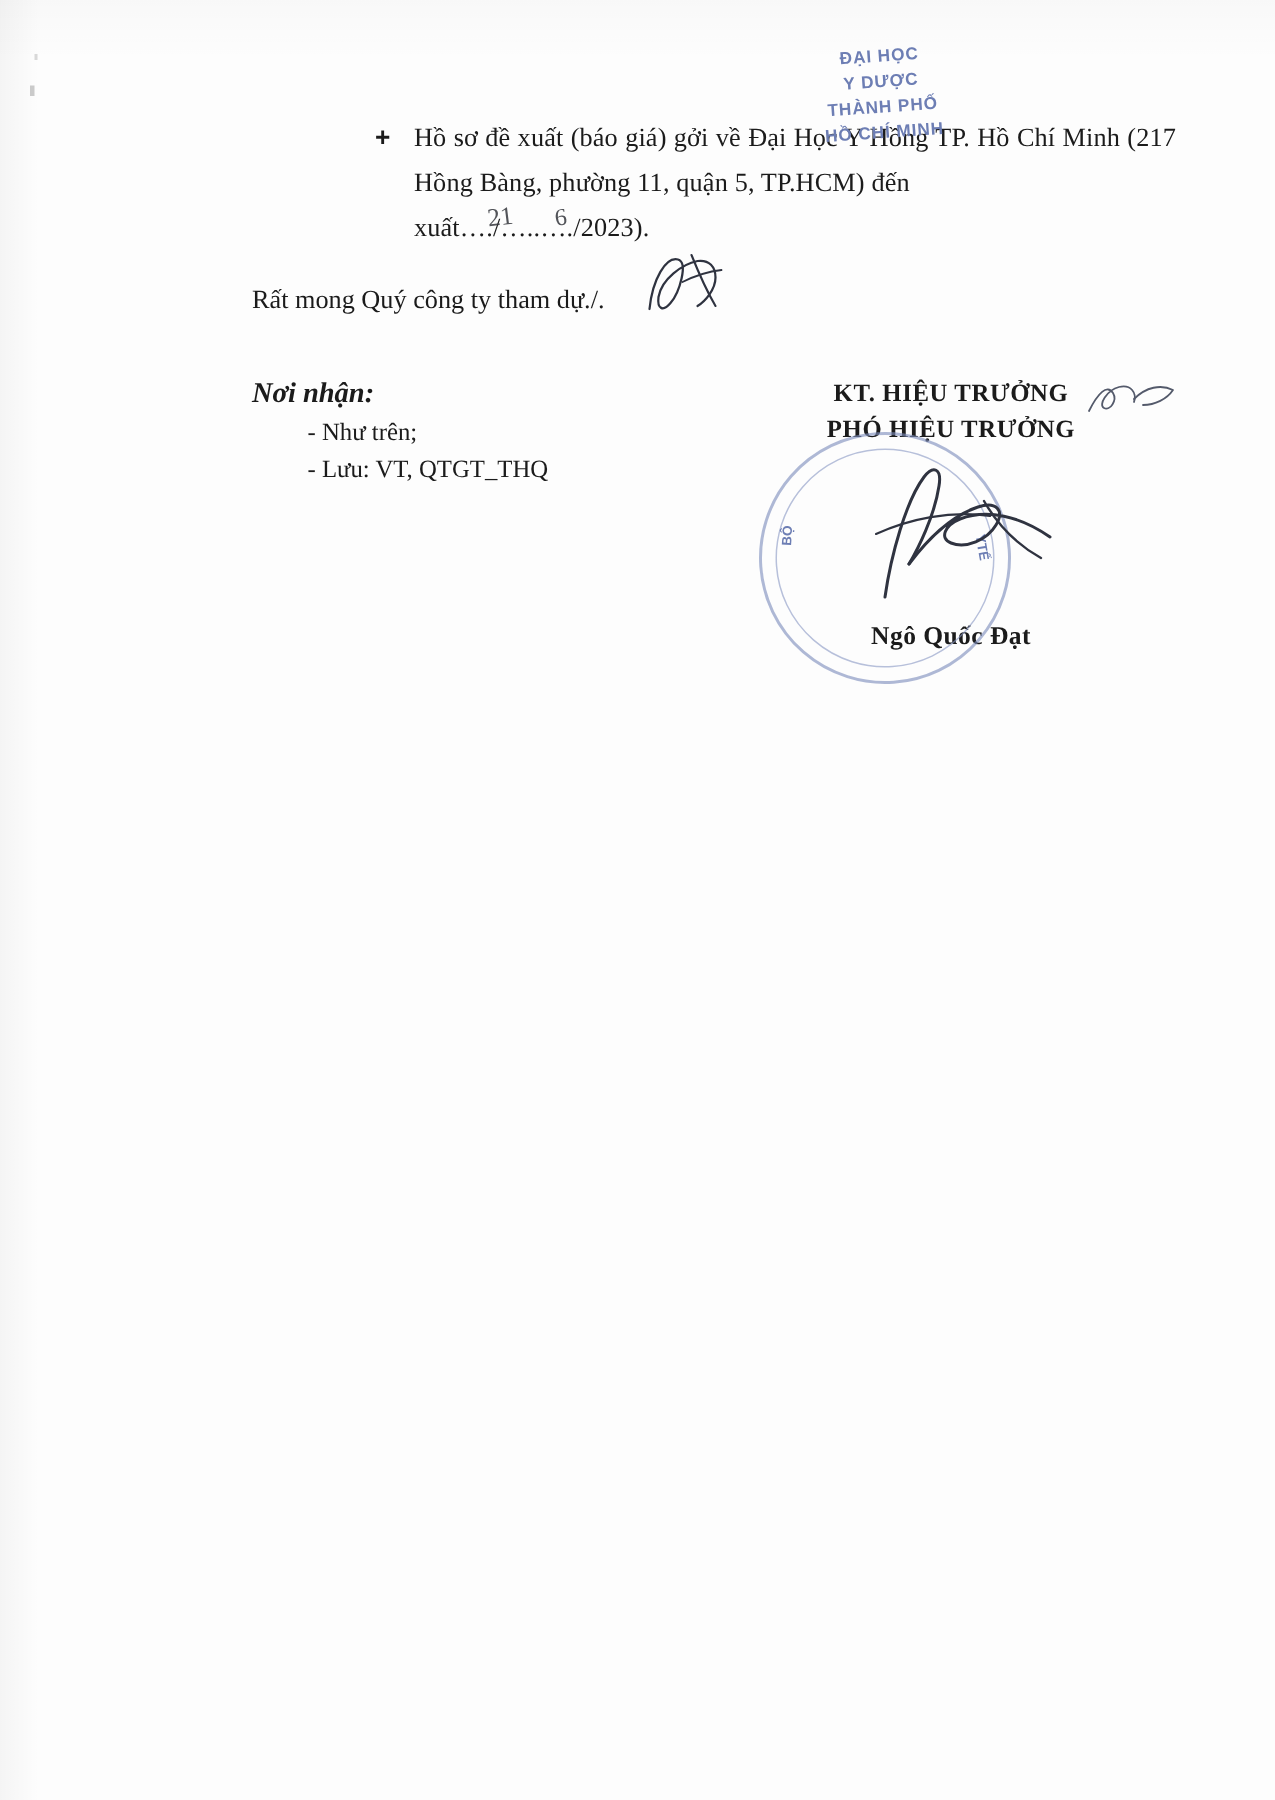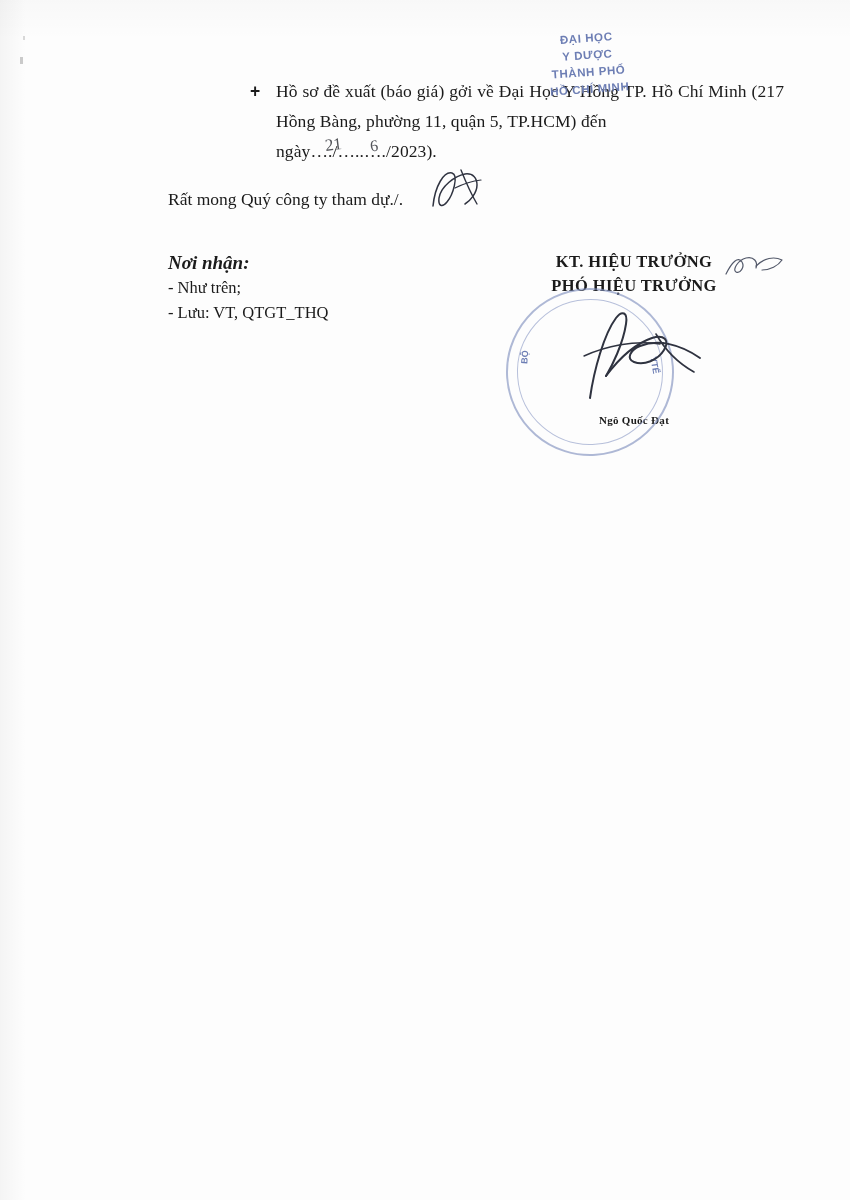--- a/index.html
+++ b/index.html
@@ -120,20 +120,21 @@
     font-size: 16.5px;
     line-height: 25px;
   }
   .recipients .title {
     font-weight: bold;
     font-style: italic;
     font-size: 19px;
   }
   .recipients .line {
     white-space: pre;
+    margin-left: 37px;
   }
 
   
   .signblock {
     position: absolute;
     left: 484px;
     top: 250px;
     width: 300px;
     text-align: center;
   }
@@ -141,21 +142,21 @@
   .signblock .role2 {
     font-weight: bold;
     font-size: 16.5px;
     letter-spacing: .4px;
     line-height: 24px;
     white-space: nowrap;
   }
   .signblock .signer {
     margin-top: 116px;
     font-weight: bold;
-    font-size: 11px;
+    font-size: 17px;
     letter-spacing: .3px;
   }
 
   
   .seal {
     position: absolute;
     left: 506px;
     top: 288px;
     width: 164px;
     height: 164px;
@@ -218,21 +219,21 @@
 
   <div class="content">
 
     <div class="bullet-block">
       <div class="bullet-row">
         <div class="bullet-mark">+</div>
         <div class="bullet-text">
           <span>Hồ sơ đề xuất (báo giá) gởi về Đại Học Y Hồng TP. Hồ Chí</span>
           <span>Minh (217 Hồng Bàng, phường 11, quận 5, TP.HCM) đến</span>
           <span class="last-line">
-            <span>ngày</span><span class="handwrite-date">…./…..…./</span><span>2023).</span>
+            <span>xuất</span><span class="handwrite-date">…./…..…./</span><span>2023).</span>
           </span>
         </div>
       </div>
     </div>
 
     <span class="hw" style="left:325px; top:135px; font-size:17px;">21</span>
     <span class="hw" style="left:370px; top:137px; font-size:16px;">6</span>
 
     <div class="closing">Rất mong Quý công ty tham dự./.</div>
 

